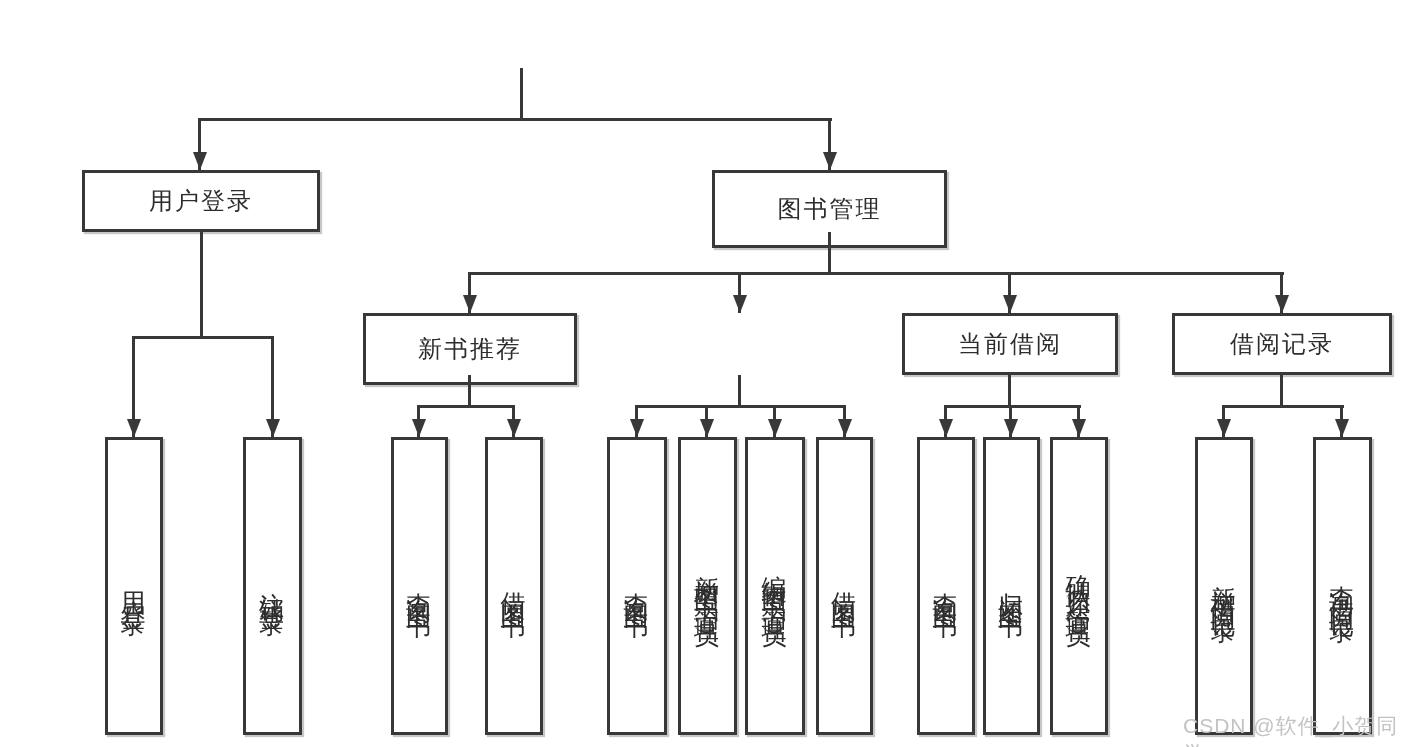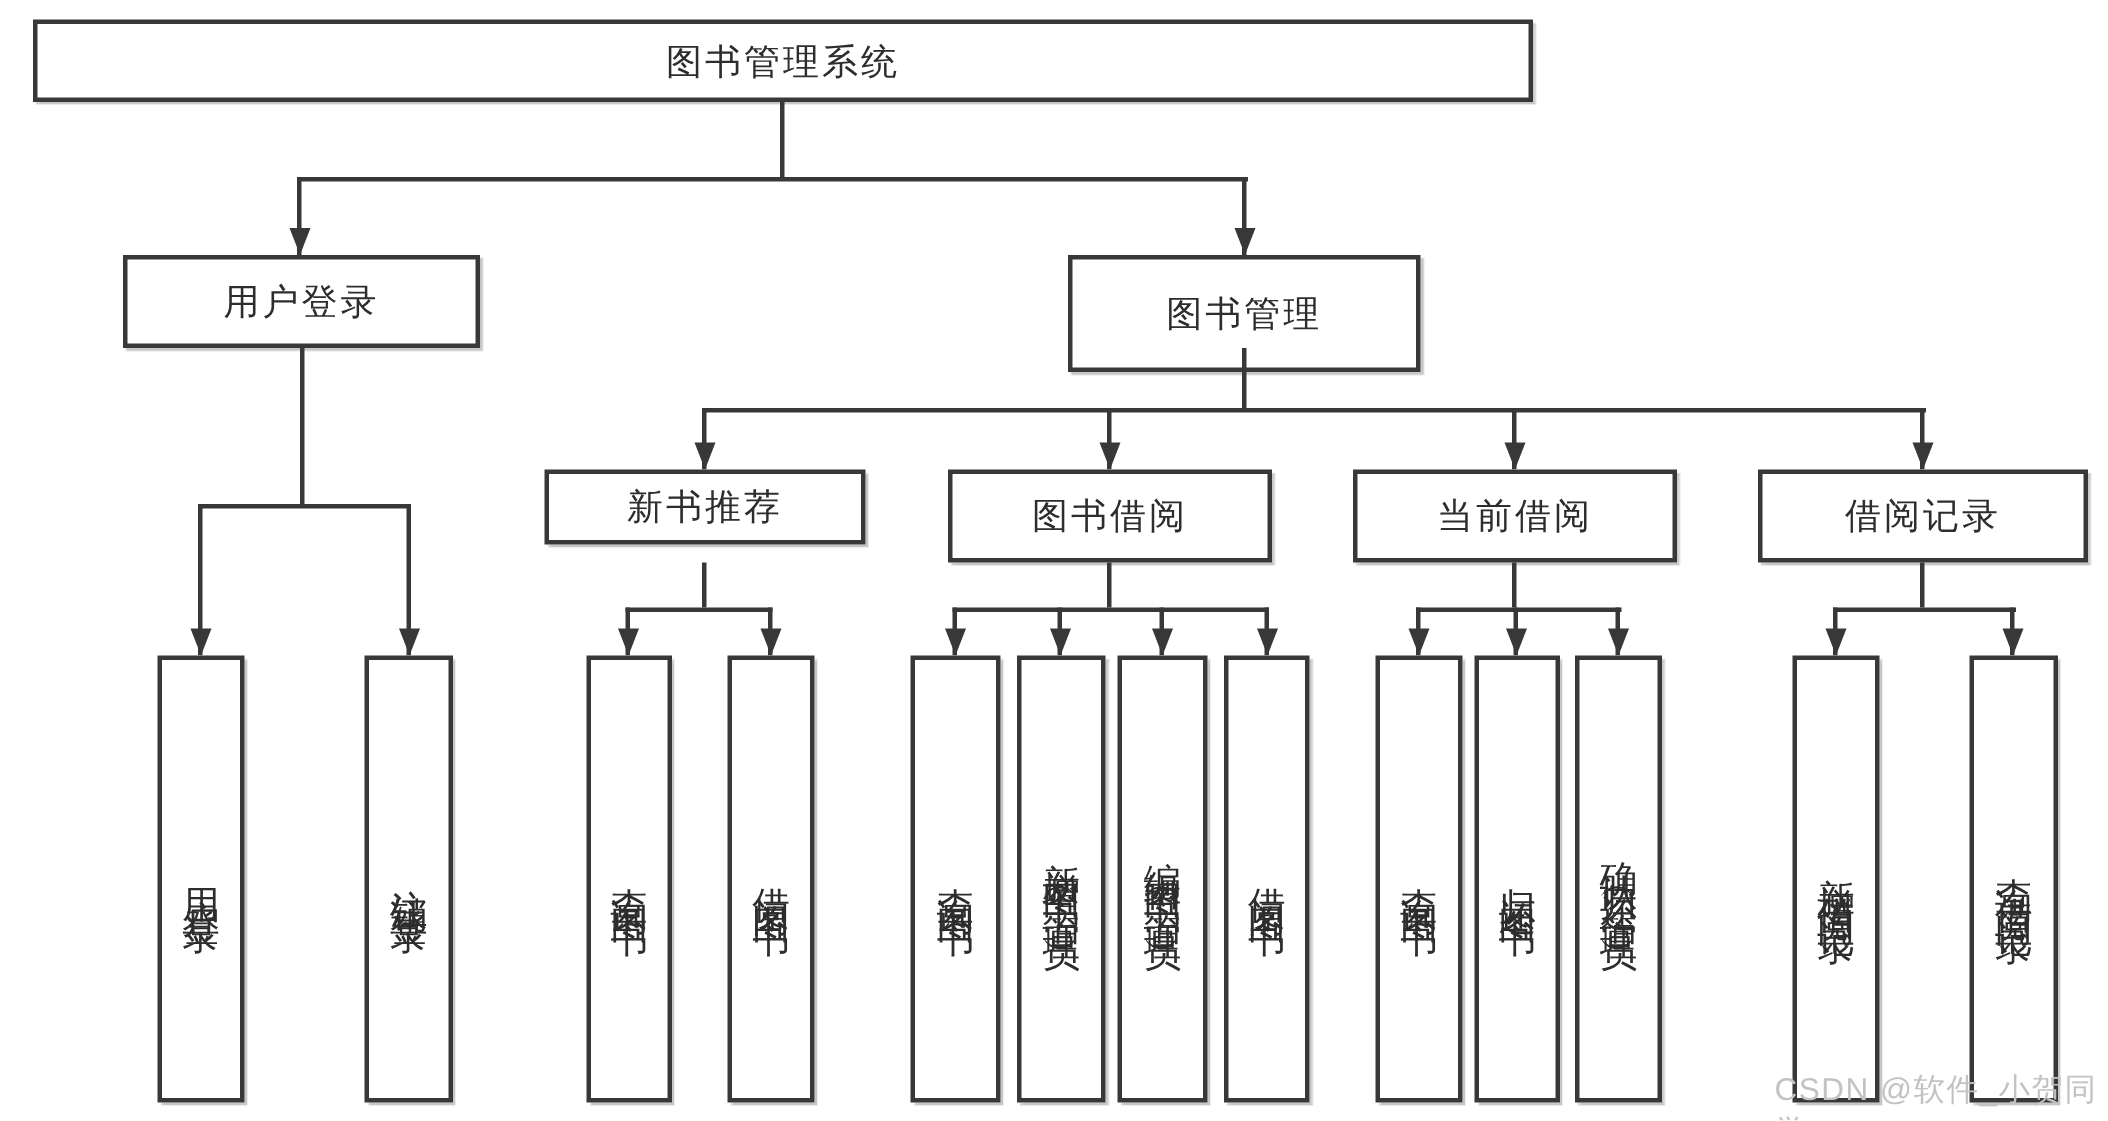--- a/index.html
+++ b/index.html
@@ -36,23 +36,20 @@
   .watermark{
     position:absolute;left:1183px;top:712px;z-index:5;
     font-size:21px;letter-spacing:1px;color:#c3c3c3;
   }
 </style>
 </head>
 <body>
 
 <div class="canvas">
 
-  <div class="hnode" style="left:22px;top:13px;width:1000px;height:55px;">
-    <span>图书管理系统</span>
-  </div>
 
   <div class="vl" style="left:520px;top:68px;height:50px;"></div>
   <div class="hl" style="left:198px;top:118px;width:634px;"></div>
   <div class="arrow" style="left:198px;top:118px;height:52px;"></div>
   <div class="arrow" style="left:828px;top:118px;height:52px;"></div>
 
   <div class="hnode" style="left:82px;top:170px;width:238px;height:62px;">
     <span>用户登录</span>
   </div>
   <div class="hnode" style="left:712px;top:170px;width:235px;height:78px;">
@@ -64,25 +61,22 @@
   <div class="arrow" style="left:132px;top:336px;height:101px;"></div>
   <div class="arrow" style="left:271px;top:336px;height:101px;"></div>
 
   <div class="vl" style="left:828px;top:232px;height:40px;"></div>
   <div class="hl" style="left:468px;top:272px;width:816px;"></div>
   <div class="arrow" style="left:468px;top:272px;height:41px;"></div>
   <div class="arrow" style="left:738px;top:272px;height:41px;"></div>
   <div class="arrow" style="left:1008px;top:272px;height:41px;"></div>
   <div class="arrow" style="left:1280px;top:272px;height:41px;"></div>
 
-  <div class="hnode" style="left:363px;top:313px;width:214px;height:50px;">
+  <div class="hnode" style="left:363px;top:313px;width:214px;height:72px;">
     <span>新书推荐</span>
-  </div>
-  <div class="hnode" style="left:632px;top:313px;width:216px;height:62px;">
-    <span>图书借阅</span>
   </div>
   <div class="hnode" style="left:902px;top:313px;width:216px;height:62px;">
     <span>当前借阅</span>
   </div>
   <div class="hnode" style="left:1172px;top:313px;width:220px;height:62px;">
     <span>借阅记录</span>
   </div>
 
   <div class="vl" style="left:468px;top:375px;height:30px;"></div>
   <div class="hl" style="left:417px;top:405px;width:98px;"></div>

